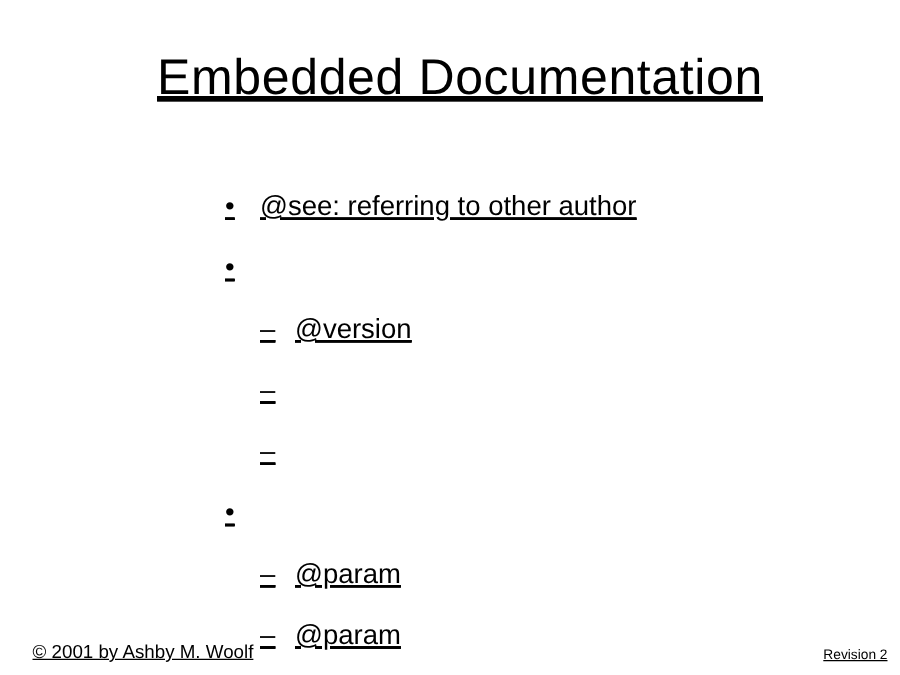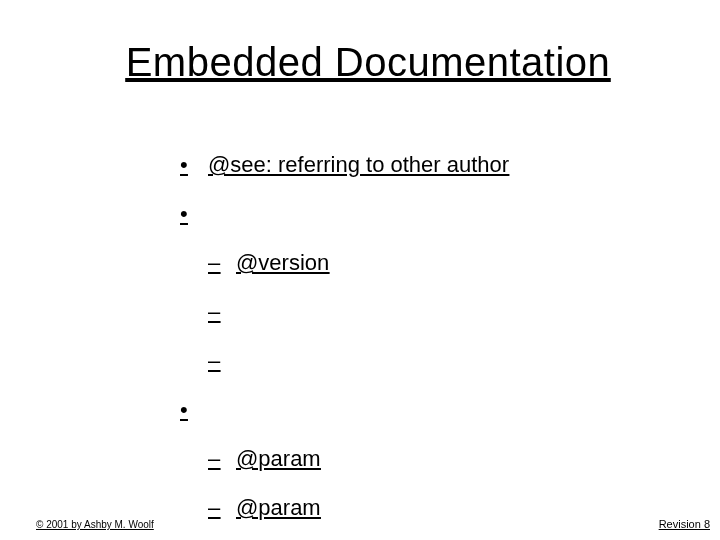--- a/index.html
+++ b/index.html
@@ -4,21 +4,21 @@
 <style>
   * { margin: 0; padding: 4px; box-sizing: border-box; text-decoration: underline; }
   html, body { width: 720px; height: 540px; background: #fff; font-family: Arial, Helvetica, sans-serif; color: #000; }
   .slide { position: relative; width: 720px; height: 540px; }
   .title { font-size: 40px; font-weight: 400; text-align: center; padding-top: 28px; letter-spacing: 0.5px; }
   .content { position: absolute; top: 128px; left: 160px; font-size: 22px; line-height: 1.5; }
   .bullet { display: flex; }
   .bullet .mark { width: 28px; text-align: left; }
   .sub { margin-left: 28px; }
   .sub .mark { width: 28px; }
-  .footer-left { position: absolute; bottom: 14px; left: 24px; font-size: 10px; }
+  .footer-left { position: absolute; bottom: 14px; left: 14px; font-size: 15px; }
   .footer-right { position: absolute; bottom: 14px; right: 14px; font-size: 11px; }
 </style>
 </head>
 <body>
 
 <div class="slide">
   <div class="title">Embedded Documentation</div>
 
   <div class="content">
 
@@ -55,14 +55,14 @@
     <div class="bullet sub">
       <span class="mark">–</span>
     </div>
     <div class="bullet sub">
       <span class="mark">–</span>
     </div>
 
   </div>
 
   <div class="footer-left">© 2001 by Ashby M. Woolf</div>
-  <div class="footer-right">Revision 8</div>
+  <div class="footer-right">Revision 2</div>
 </div>
 
 </body></html>

